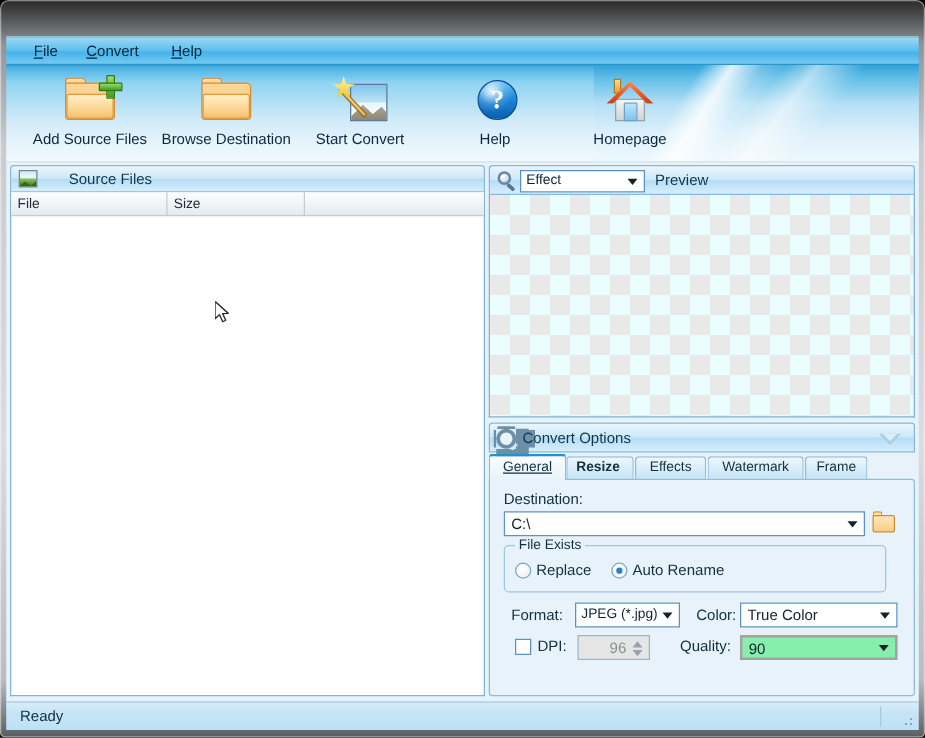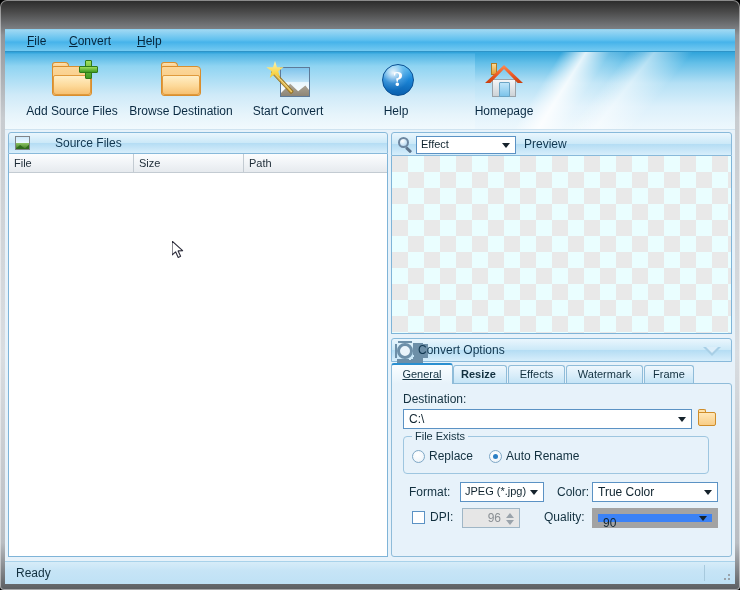--- a/index.html
+++ b/index.html
@@ -595,22 +595,22 @@
     border-right: 4px solid transparent;
   }
   #dpi-spin .up { top: 4px; border-bottom: 5px solid #9aa3ab; }
   #dpi-spin .dn { top: 11px; border-top: 5px solid #9aa3ab; }
 
   #lbl-quality { left: 152px; top: 126px; }
   #quality-combo {
     position: absolute; left: 200px; top: 124px;
     width: 126px; height: 20px;
     box-sizing: border-box;
-    border: 6px solid #a3a3a3;
-    background: #3b82f6;
+    border: 2px solid #a3a3a3;
+    background: #86efac;
   }
   #quality-combo .val { position: absolute; left: 5px; top: 2px; font-size: 12px; color: #10242f; }
 
   
   #statusbar {
     position: absolute;
     left: 5px; top: 561px;
     width: 730px; height: 22px;
     background: linear-gradient(to bottom, #d7ecf8 0%, #c6e4f6 40%, #bfe1f5 100%);
     border-top: 1px solid #a9d2ea;
@@ -725,21 +725,20 @@
       <div id="source-header">
         <div class="hicon">
           <div class="hl"></div>
         </div>
         <div id="source-title">Source Files</div>
       </div>
       <div id="source-list">
         <div id="col-header">
           <div class="colh" id="colh-file">File</div>
           <div class="colh" id="colh-size">Size</div>
-          <div class="colh" id="colh-path">Path</div>
         </div>
       </div>
     </div>
 
     <div id="right-col">
 
       <div id="preview-header">
         <div id="magnifier">
           <div class="lens"></div>
           <div class="handle"></div>

